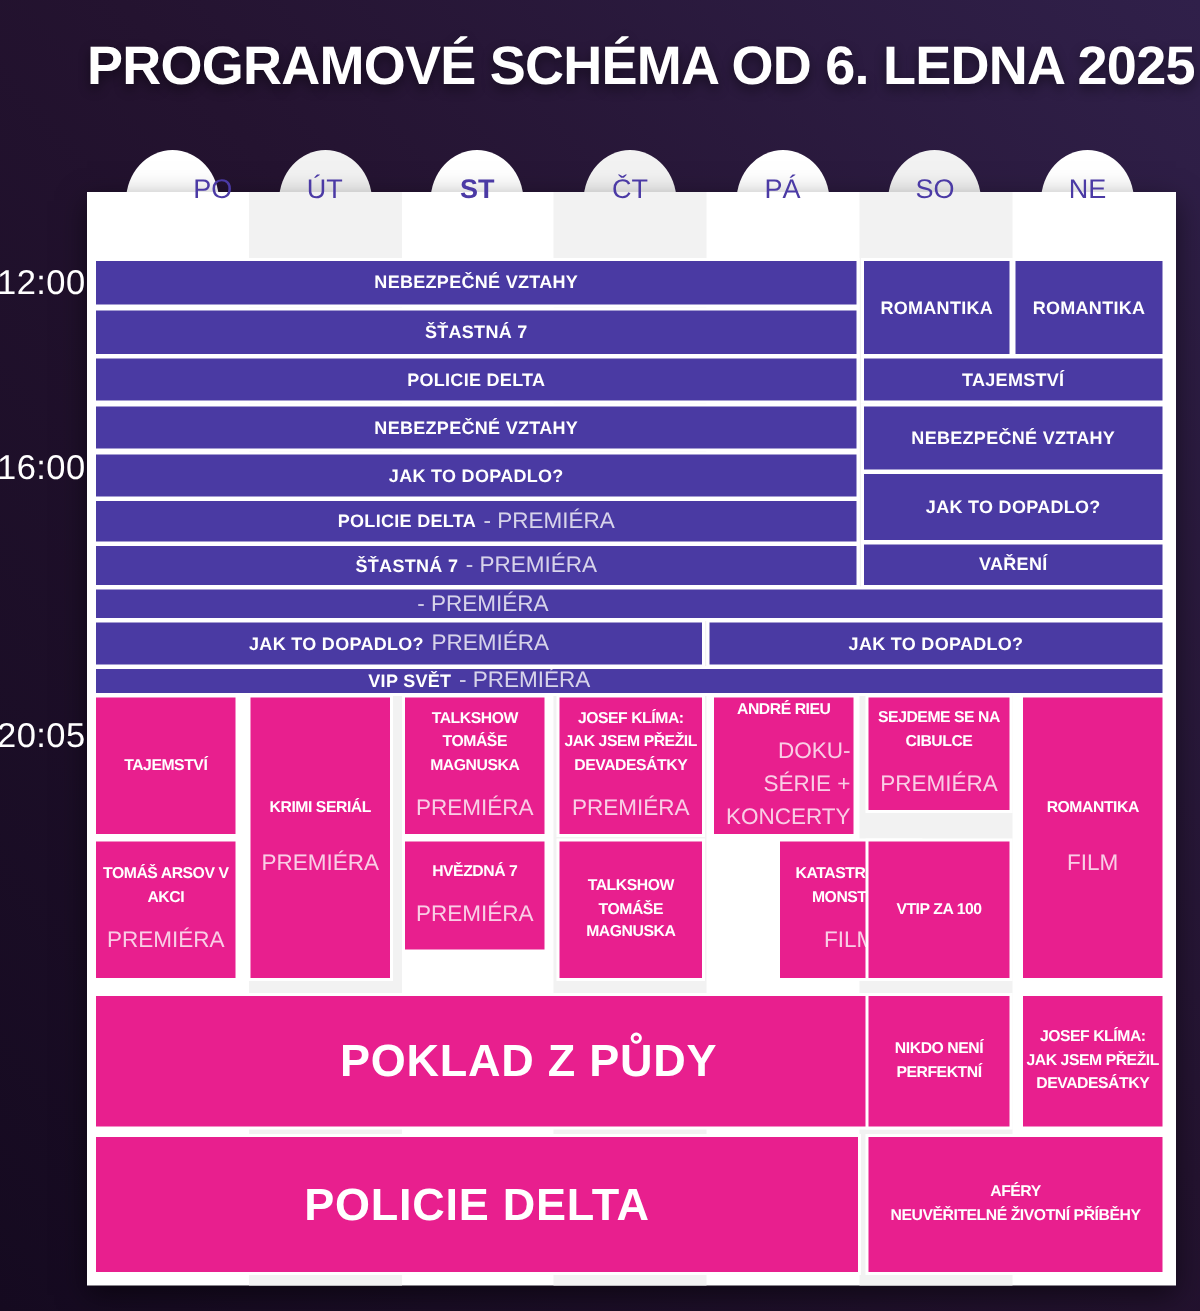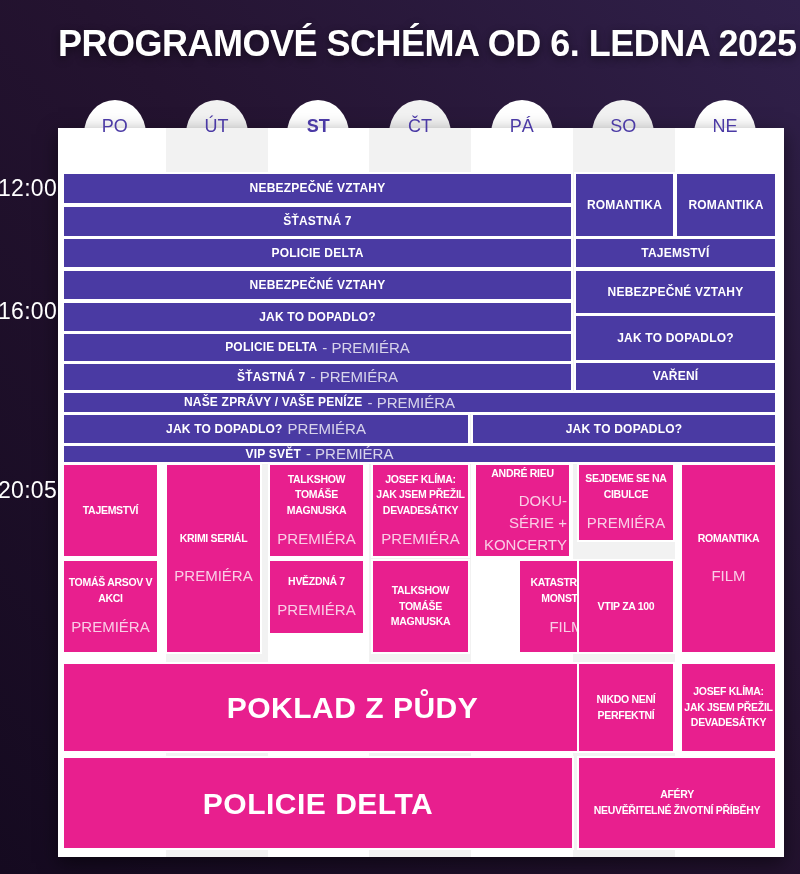--- a/index.html
+++ b/index.html
@@ -58,21 +58,21 @@
     <div class="bump" style="left: 287.25px;"></div>
     <div class="bump gray" style="left: 388.95px;"></div>
     <div class="bump" style="left: 490.65px;"></div>
     <div class="bump gray" style="left: 592.35px;"></div>
     <div class="bump" style="left: 694.05px;"></div>
   </div>
 
 <div class="canvas"></div>
 
 <div id="board">
-    <div class="day-label" style="left: 74.85px;">PO</div>
+    <div class="day-label" style="left: 74.85px; text-align: right;">PO</div>
     <div class="stripe" style="left: 165.7px;"></div>
     <div class="day-label" style="left: 176.55px;">ÚT</div>
     <div class="day-label" style="left: 278.25px; font-weight: bold;">ST</div>
     <div class="stripe" style="left: 369.1px;"></div>
     <div class="day-label" style="left: 379.95px;">ČT</div>
     <div class="day-label" style="left: 481.65px;">PÁ</div>
     <div class="stripe" style="left: 572.5px;"></div>
     <div class="day-label" style="left: 583.35px;">SO</div>
     <div class="day-label" style="left: 685.05px;">NE</div>
     <div class="time-label" style="top: 177px;">12:00</div>
@@ -96,21 +96,20 @@
     <div class="block purple inline" style="left: 64px; top: 334px; width: 507px; height: 27px;">
       <span class="bt">POLICIE DELTA</span>
       <span class="bs">- PREMIÉRA</span>
     </div>
     <div class="block purple inline" style="left: 64px; top: 364px; width: 507px; height: 26px;">
       <span class="bt">ŠŤASTNÁ 7</span>
       <span class="bs">- PREMIÉRA</span>
     </div>
     <div class="block purple inline" style="left: 64px; top: 393px; width: 711px; height: 19px; justify-content: flex-start;">
       <div class="tw" style="width: 507px;">
-        <span class="bt">NAŠE ZPRÁVY / VAŠE PENÍZE</span>
         <span class="bs">- PREMIÉRA</span>
       </div>
     </div>
     <div class="block purple inline" style="left: 64px; top: 415px; width: 404px; height: 28px;">
       <span class="bt">JAK TO DOPADLO?</span>
       <span class="bs">PREMIÉRA</span>
     </div>
     <div class="block purple" style="left: 473px; top: 415px; width: 302px; height: 28px;">
       <span class="bt">JAK TO DOPADLO?</span>
     </div>

